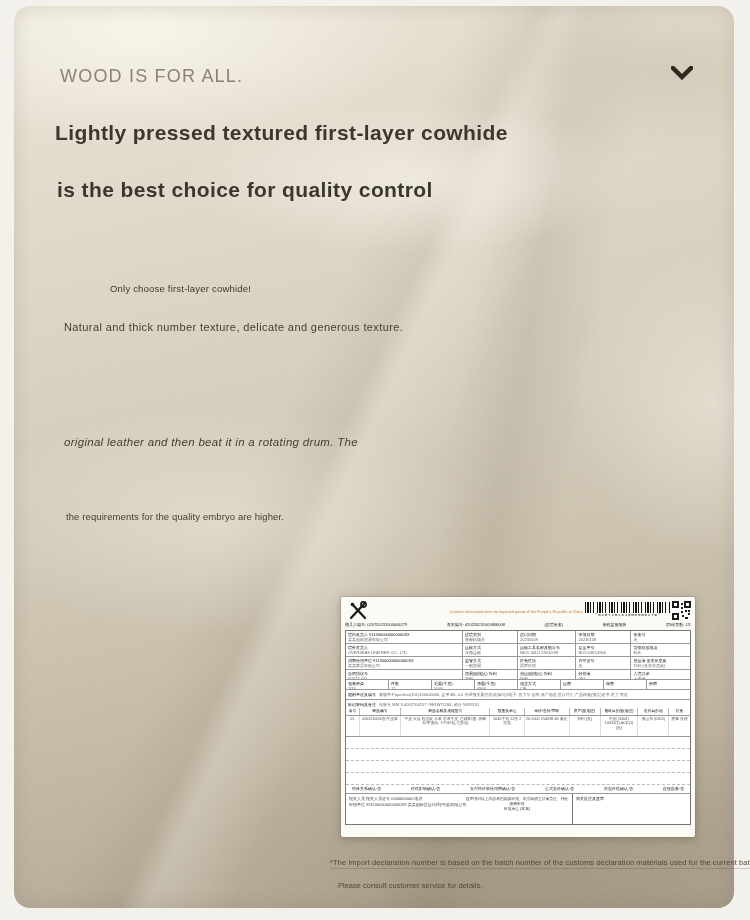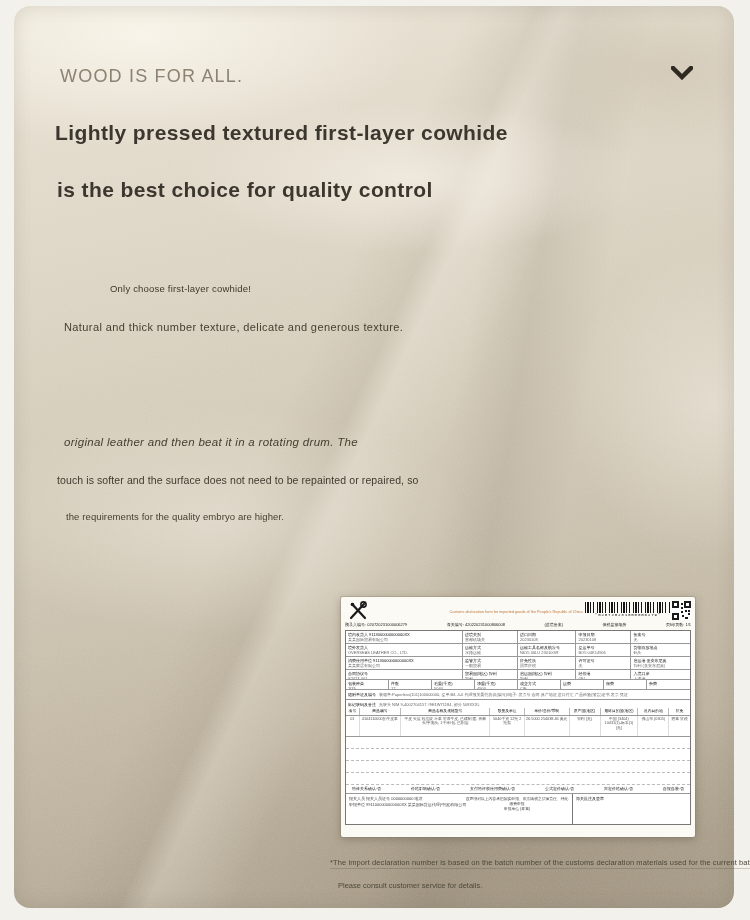--- a/index.html
+++ b/index.html
@@ -109,21 +109,20 @@
     </svg>
   </div>
 
   <div class="abs h1a">Lightly pressed textured first-layer cowhide</div>
   <div class="abs h1b">is the best choice for quality control</div>
 
   <div class="abs p1">Only choose first-layer cowhide!</div>
   <div class="abs p2">Natural and thick number texture, delicate and generous texture.</div>
 
   <div class="abs b1">original leather and then beat it in a rotating drum. The</div>
-  <div class="abs b2">touch is softer and the surface does not need to be repainted or repaired, so</div>
   <div class="abs b3">the requirements for the quality embryo are higher.</div>
 
   <div class="doc">
 
     <div class="doc-hdr">
       <div class="emblem">
         <svg width="20" height="20" viewBox="0 0 20 20">
           <g stroke="#1a1a1a" stroke-width="2.2" stroke-linecap="round">
             <line x1="3" y1="17" x2="16" y2="3"></line>
             <line x1="4" y1="3" x2="17" y2="17"></line>

